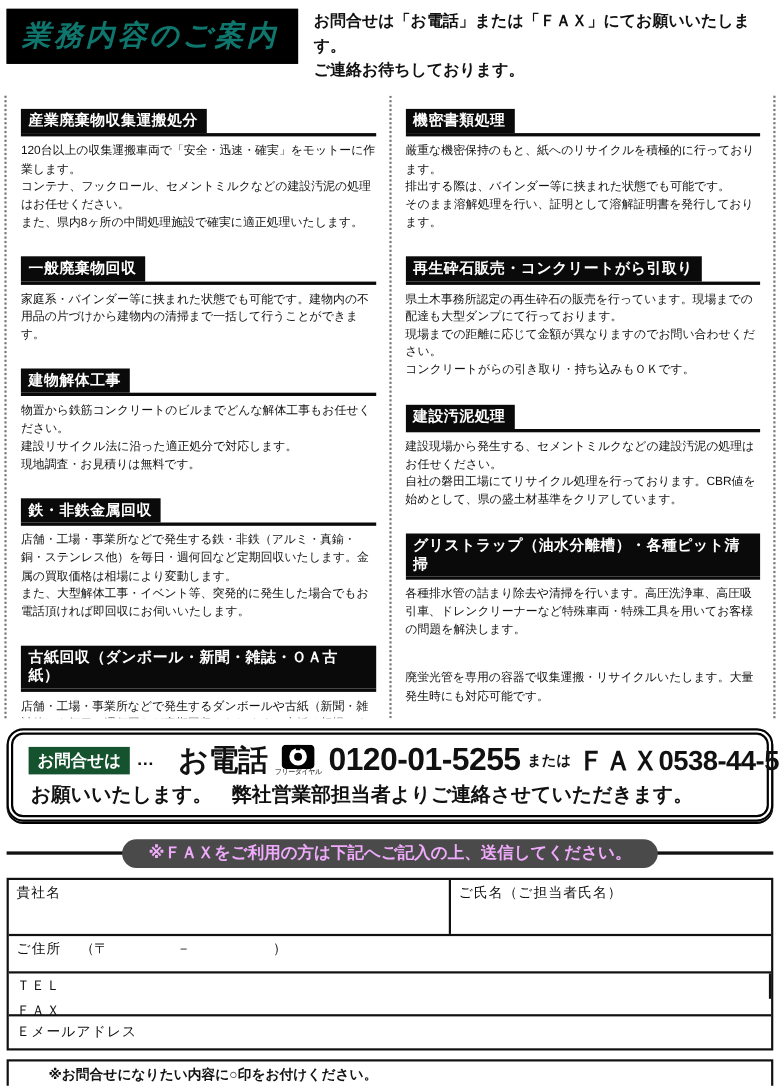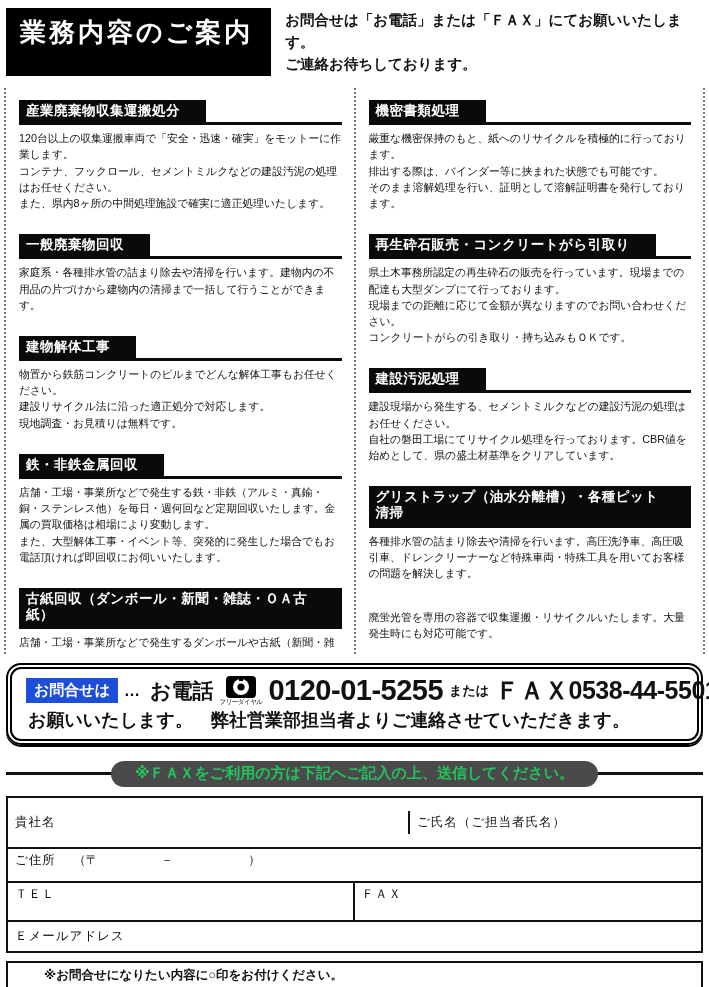--- a/index.html
+++ b/index.html
@@ -7,77 +7,77 @@
   body {
     width:709px; height:987px;
     font-family:"Liberation Sans","DejaVu Sans",sans-serif;
     color:#111; overflow:hidden;
   }
   .page { position:relative; width:709px; height:987px; padding:8px 4px 0; }
 
   
   .hdr { display:flex; gap:14px; align-items:flex-start; padding:0 2px; }
   .hdr-title {
-    background:#000; color:#ffffff; font-weight:bold; font-size:26px;
-    letter-spacing:3px; padding:5px 16px 24px 12px; border:2px solid #000;
-    white-space:nowrap; 
+    background:#000; color:#0f766e; font-weight:bold; font-size:26px;
+    letter-spacing:3px; padding:5px 16px 6px 12px; border:2px solid #000;
+    white-space:nowrap; font-style:italic;
   }
   .hdr-note { font-weight:bold; font-size:14.5px; line-height:1.5; padding-top:2px; white-space:pre-line; }
 
   
   .services {
     display:flex; margin-top:12px; height:566px; overflow:hidden;
     border-left:2px dotted #777; border-right:2px dotted #777;
   }
   .col { flex:1; padding:12px 12px 0 13px; }
   .col-left { border-right:2px dotted #777; }
   .sec { margin-bottom:23px; }
   .sec-head { border-bottom:3px solid #0a0a0a; }
   .sec-bar {
     display:inline-block; background:#0a0a0a; color:#fff; font-weight:bold;
-    font-size:13.5px; line-height:1.2; padding:3px 26px 3px 7px; letter-spacing:0.5px;
+    font-size:13.5px; line-height:1.2; padding:3px 8px 3px 7px; letter-spacing:0.5px;
   }
   .sec-body { font-size:10.8px; line-height:1.5; padding-top:5px; white-space:pre-line; }
 
   
   .contact {
     margin:9px 2px 0; border:2px solid #000; border-radius:15px; padding:2px;
     box-shadow:0 2px 0 0 #000;
   }
   .contact-inner { border:2px solid #000; border-radius:11px; padding:5px 14px 7px; }
   .c-line1 { display:flex; align-items:center; gap:6px; white-space:nowrap; }
-  .c-label { background:#1d4ed8; color:#fff; font-weight:bold; font-size:15px; padding:3px 8px; }
+  .c-label { background:#14532d; color:#fff; font-weight:bold; font-size:15px; padding:3px 8px; }
   .c-dots { font-weight:bold; font-size:16px; }
-  .c-phone-label { font-size:21px; font-weight:bold; margin-left:4px; }
+  .c-phone-label { font-size:27px; font-weight:bold; margin-left:16px; }
   .c-freedial { display:flex; flex-direction:column; align-items:center; line-height:1; }
   .c-freedial-caption { font-size:6.5px; margin-top:1px; letter-spacing:-0.5px; }
   .c-number { font-size:29px; font-weight:bold; letter-spacing:-0.5px; }
   .c-small { font-size:13px; font-weight:bold; }
   .c-fax { font-size:25px; font-weight:bold; letter-spacing:-0.5px; }
   .c-line2 { font-weight:bold; font-size:18px; margin-top:1px; padding-left:2px; }
 
   
   .fax-banner-row { position:relative; margin:15px 2px 9px; height:27px; display:flex; align-items:center; }
   .fax-banner-line { position:absolute; left:0; right:0; top:12px; height:3px; background:#111; }
   .fax-banner-pill {
-    position:relative; z-index:1; margin:0 auto; background:#4a4a4a; color:#22c55e;
+    position:relative; z-index:1; margin:0 auto; background:#4a4a4a; color:#f0abfc;
     font-weight:bold; font-size:15px; padding:3px 24px 4px; border-radius:15px; white-space:nowrap;text-align:right;
   }
 
   
   .form-table { margin:0 2px; border:2.5px solid #111; font-size:12.5px; }
   .f-row { display:flex; border-top:2px solid #111; }
-  .f-row:first-child { border-top:none;align-items:center; }
+  .f-row:first-child { border-top:none; }
   .f-cell { padding:3px 7px; }
   .f-r1 { height:49px; }
   .f-r1 .f-cell:first-child { flex:0 0 58%; border-right:2px solid #111; }
   .f-r1 .f-cell:last-child { flex:1; }
   .f-r2 { height:34px; }
   .f-r2 .f-cell { flex:1; }
-  .f-r3 { height:39px; }
+  .f-r3 { height:39px;flex-direction:column; }
   .f-r3 .f-cell { flex:0 0 50%; }
   .f-r3 .f-cell:first-child { border-right:2px solid #111; }
   .f-r4 { height:31px;align-items:center; }
   .f-label { letter-spacing:1px; }
   .f-postal { margin-left:14px; }
 
   
   .checklist { margin:8px 2px 0; border:2.5px solid #111; }
   .cl-title { font-weight:bold; font-size:12.5px; padding:4px 8px 3px 36px; border-bottom:1.5px solid #111; }
 </style>
@@ -97,21 +97,21 @@
 
       <div class="sec">
         <div class="sec-head"><span class="sec-bar">産業廃棄物収集運搬処分</span></div>
         <div class="sec-body">120台以上の収集運搬車両で「安全・迅速・確実」をモットーに作業します。
 コンテナ、フックロール、セメントミルクなどの建設汚泥の処理はお任せください。
 また、県内8ヶ所の中間処理施設で確実に適正処理いたします。</div>
       </div>
 
       <div class="sec">
         <div class="sec-head"><span class="sec-bar">一般廃棄物回収</span></div>
-        <div class="sec-body">家庭系・各種排水管の詰まり除去や清掃を行います。建物内の不用品の片づけから建物内の清掃まで一括して行うことができます。</div>
+        <div class="sec-body">家庭系・バインダー等に挟まれた状態でも可能です。建物内の不用品の片づけから建物内の清掃まで一括して行うことができます。</div>
       </div>
 
       <div class="sec">
         <div class="sec-head"><span class="sec-bar">建物解体工事</span></div>
         <div class="sec-body">物置から鉄筋コンクリートのビルまでどんな解体工事もお任せください。
 建設リサイクル法に沿った適正処分で対応します。
 現地調査・お見積りは無料です。</div>
       </div>
 
       <div class="sec">

